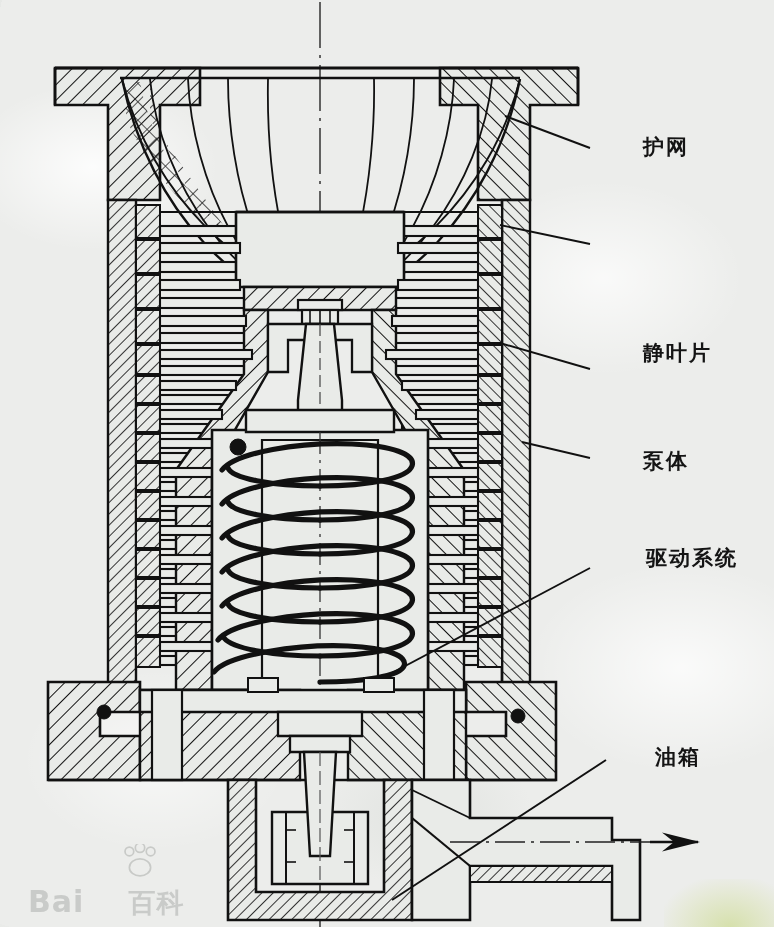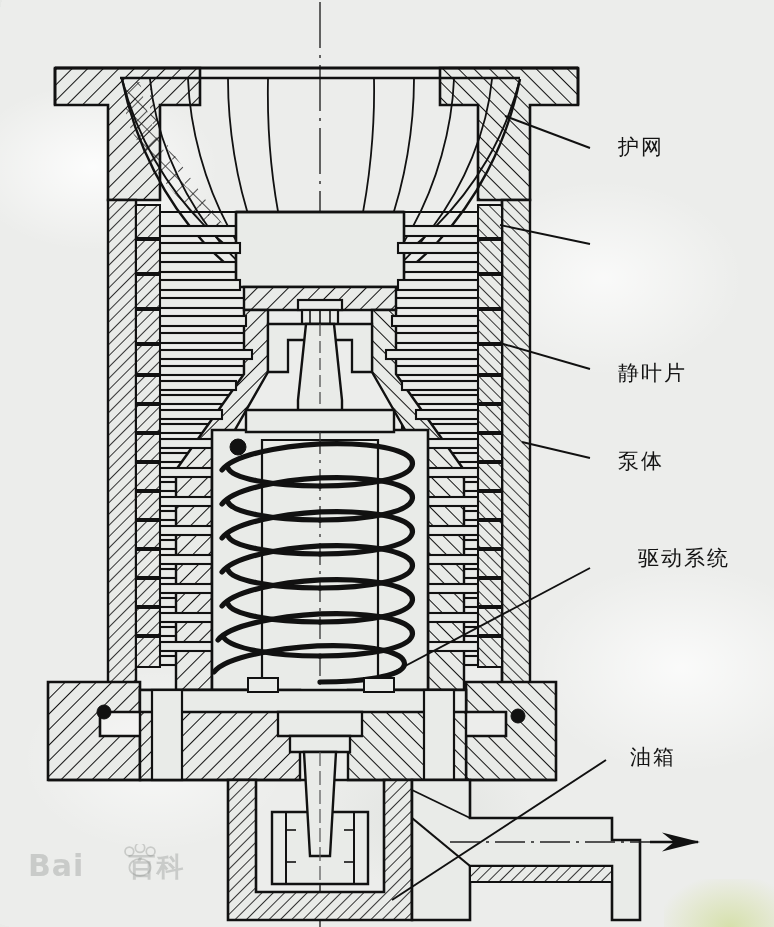--- a/index.html
+++ b/index.html
@@ -24,21 +24,21 @@
       radial-gradient(ellipse 220px 150px at 88% 72%, rgba(255,255,255,.75), rgba(255,255,255,0) 70%),
       radial-gradient(ellipse 150px 100px at 55% 88%, rgba(220,223,219,.7), rgba(255,255,255,0) 72%),
       radial-gradient(ellipse 190px 130px at 20% 82%, rgba(255,255,255,.6), rgba(255,255,255,0) 70%),
       linear-gradient(103deg, rgba(226,229,226,.55) 0 2px, rgba(0,0,0,0) 2px 9px),
       linear-gradient(17deg, rgba(231,233,230,.5) 0 3px, rgba(0,0,0,0) 3px 11px);
     pointer-events:none;
   }
   #drawing{position:absolute;inset:0;}
   .wm{
     position:absolute;
-    left:28px;top:848px;
+    left:28px;top:884px;
     font-size:30px;
     letter-spacing:1px;
     color:rgba(150,153,150,.40);
     font-family:"DejaVu Sans","Liberation Sans",sans-serif;
     font-weight:bold;
     white-space:nowrap;
     user-select:none;
   }
   .wm .cn{font-size:27px;}
   .wmpaw{
@@ -51,25 +51,26 @@
     position:absolute;
     right:0px;bottom:0px;
     width:110px;height:48px;
     background:radial-gradient(ellipse at 60% 100%, rgba(196,214,120,.55), rgba(210,222,150,.22) 55%, rgba(255,255,255,0) 78%);
     pointer-events:none;
   }
   .callout{
     position:absolute;
     font-family:"DejaVu Sans","Liberation Sans",sans-serif;
     font-size:21px;
-    font-weight:normal;
+    font-weight:bold;
     color:#141414;
     line-height:1.32;
     white-space:pre-line;
     letter-spacing:2px;
+    margin-left:25px;
   }
 </style>
 </head>
 <body>
 
 <div id="stage">
 
   <div id="paper"></div>
 
   <svg id="drawing" viewBox="0 0 774 927" width="774" height="927">
@@ -391,25 +392,25 @@
         <line x1="590" y1="458" x2="522" y2="442"></line>
         <line x1="590" y1="568" x2="392" y2="673"></line>
         <line x1="606" y1="760" x2="392" y2="900"></line>
       </g>
     </g>
   </svg>
 
   <div class="callout" style="left:618px; top:134px;">护网</div>
 
 
-  <div class="callout" style="left:618px; top:360px;">静叶片</div>
+  <div class="callout" style="left:618px; top:340px;">静叶片</div>
 
   <div class="callout" style="left:618px; top:448px;">泵体</div>
 
-  <div class="callout" style="left:638px; top:545px;">驱动系统</div>
+  <div class="callout" style="left:621px; top:545px;">驱动系统</div>
 
   <div class="callout" style="left:630px; top:744px;">油箱</div>
 
   <div class="wm">
     <span>Bai</span><span style="display:inline-block;width:44px;"></span><span class="cn">百科</span>
   </div>
   <svg class="wmpaw" viewBox="0 0 32 32">
     <use href="#paw"></use>
   </svg>
 

